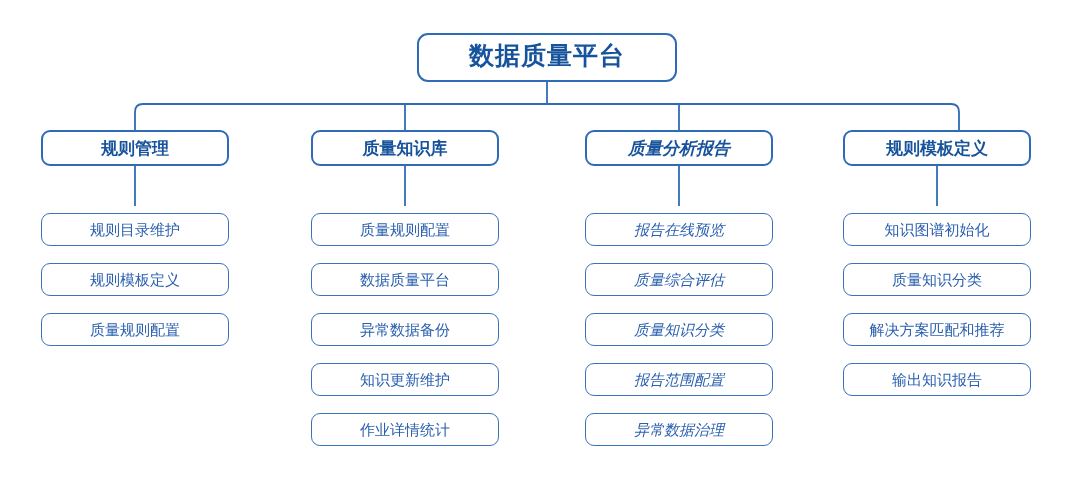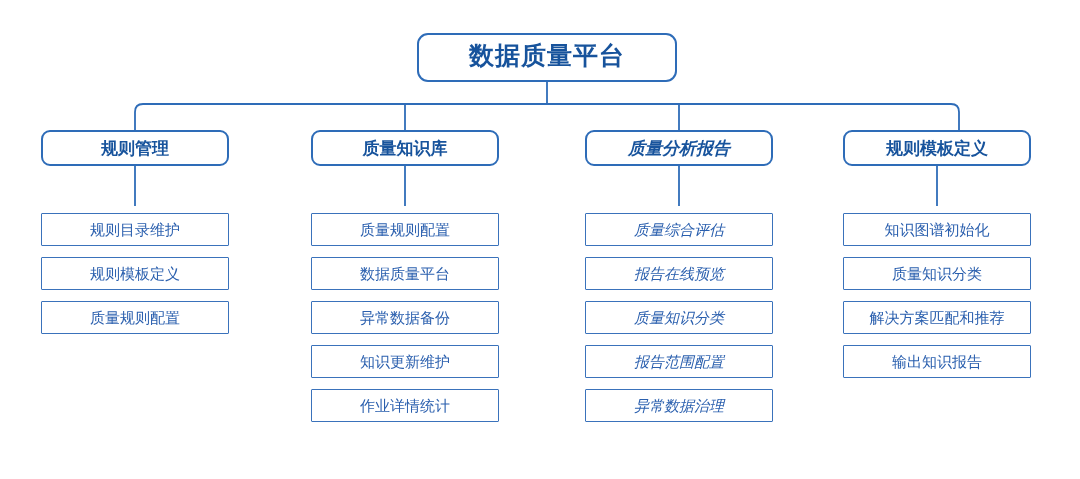--- a/index.html
+++ b/index.html
@@ -85,26 +85,26 @@
   }
 
   .leaf-list {
     margin-top: 47px;
   }
   .leaf-node {
     box-sizing: border-box;
     width: 188px;
     height: 33px;
     border: 1.6px solid #3a72bb;
-    border-radius: 1px;
+    border-radius: 9px;
     background: #ffffff;
     display: flex;
     align-items: center;
     justify-content: center;
-    margin-bottom: 11px;
+    margin-bottom: 17px;
   }
   .leaf-label {
     font-size: 15px;
     font-weight: normal;
     color: #2a5fae;
     line-height: 1;
     white-space: nowrap;
   }
 </style>
 </head>
@@ -172,26 +172,26 @@
       </div>
     </div>
   </div>
 
   <div class="column col-2">
     <div class="category-node">
       <span class="category-label">质量分析报告</span>
     </div>
     <div class="leaf-list">
       <div class="leaf-node">
+        <span class="leaf-label">报告在线预览</span>
+      </div>
+      <div class="leaf-node">
         <span class="leaf-label">质量综合评估</span>
       </div>
       <div class="leaf-node">
-        <span class="leaf-label">报告在线预览</span>
-      </div>
-      <div class="leaf-node">
         <span class="leaf-label">质量知识分类</span>
       </div>
       <div class="leaf-node">
         <span class="leaf-label">报告范围配置</span>
       </div>
       <div class="leaf-node">
         <span class="leaf-label">异常数据治理</span>
       </div>
     </div>
   </div>

